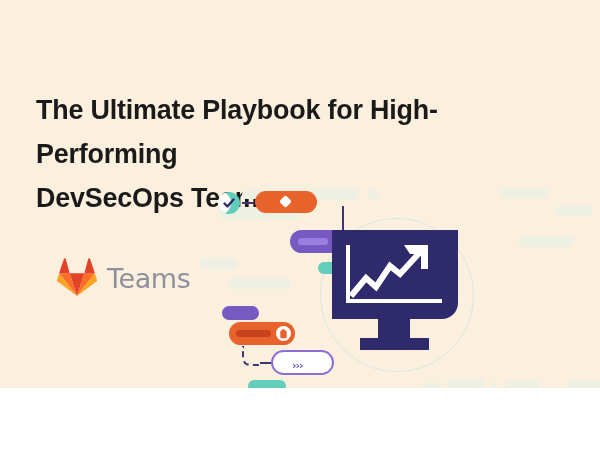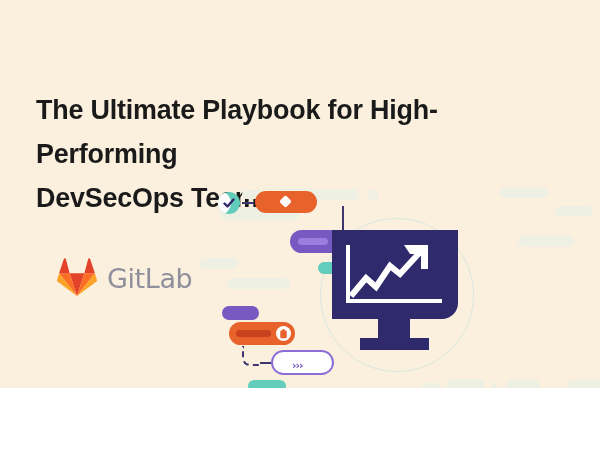--- a/index.html
+++ b/index.html
@@ -215,21 +215,21 @@
       <svg width="40" height="38" viewBox="0 0 380 360" aria-hidden="true">
         <path fill="#E24329" d="M190 360 L260 145 L120 145 Z"></path>
         <path fill="#FC6D26" d="M190 360 L120 145 L20 145 Z"></path>
         <path fill="#FCA326" d="M20 145 L0 210 A12 12 0 0 0 5 223 L190 360 Z"></path>
         <path fill="#E24329" d="M20 145 L65 8 A10 10 0 0 1 84 8 L120 145 Z"></path>
         <path fill="#FC6D26" d="M190 360 L260 145 L360 145 Z"></path>
         <path fill="#FCA326" d="M360 145 L380 210 A12 12 0 0 1 375 223 L190 360 Z"></path>
         <path fill="#E24329" d="M360 145 L315 8 A10 10 0 0 0 296 8 L260 145 Z"></path>
       </svg>
     </span>
-    <span id="gitlab-wordmark">GitLab</span>
+    <span id="gitlab-wordmark">Teams</span>
   </div>
 
   <div id="illustration">
 
     <div class="bgbar green" style="left:42px; top:10px; width:22px; height:9px;"></div>
     <div class="bgbar green" style="left:77px; top:9px; width:82px; height:11px;"></div>
     <div class="bgbar green" style="left:168px; top:10px; width:10px; height:10px; border-radius:50%;"></div>
     <div class="bgbar green" style="left:20px; top:28px; width:80px; height:12px;"></div>
     <div class="bgbar green" style="left:0px; top:78px; width:38px; height:11px;"></div>
     <div class="bgbar green" style="left:28px; top:98px; width:62px; height:11px;"></div>

